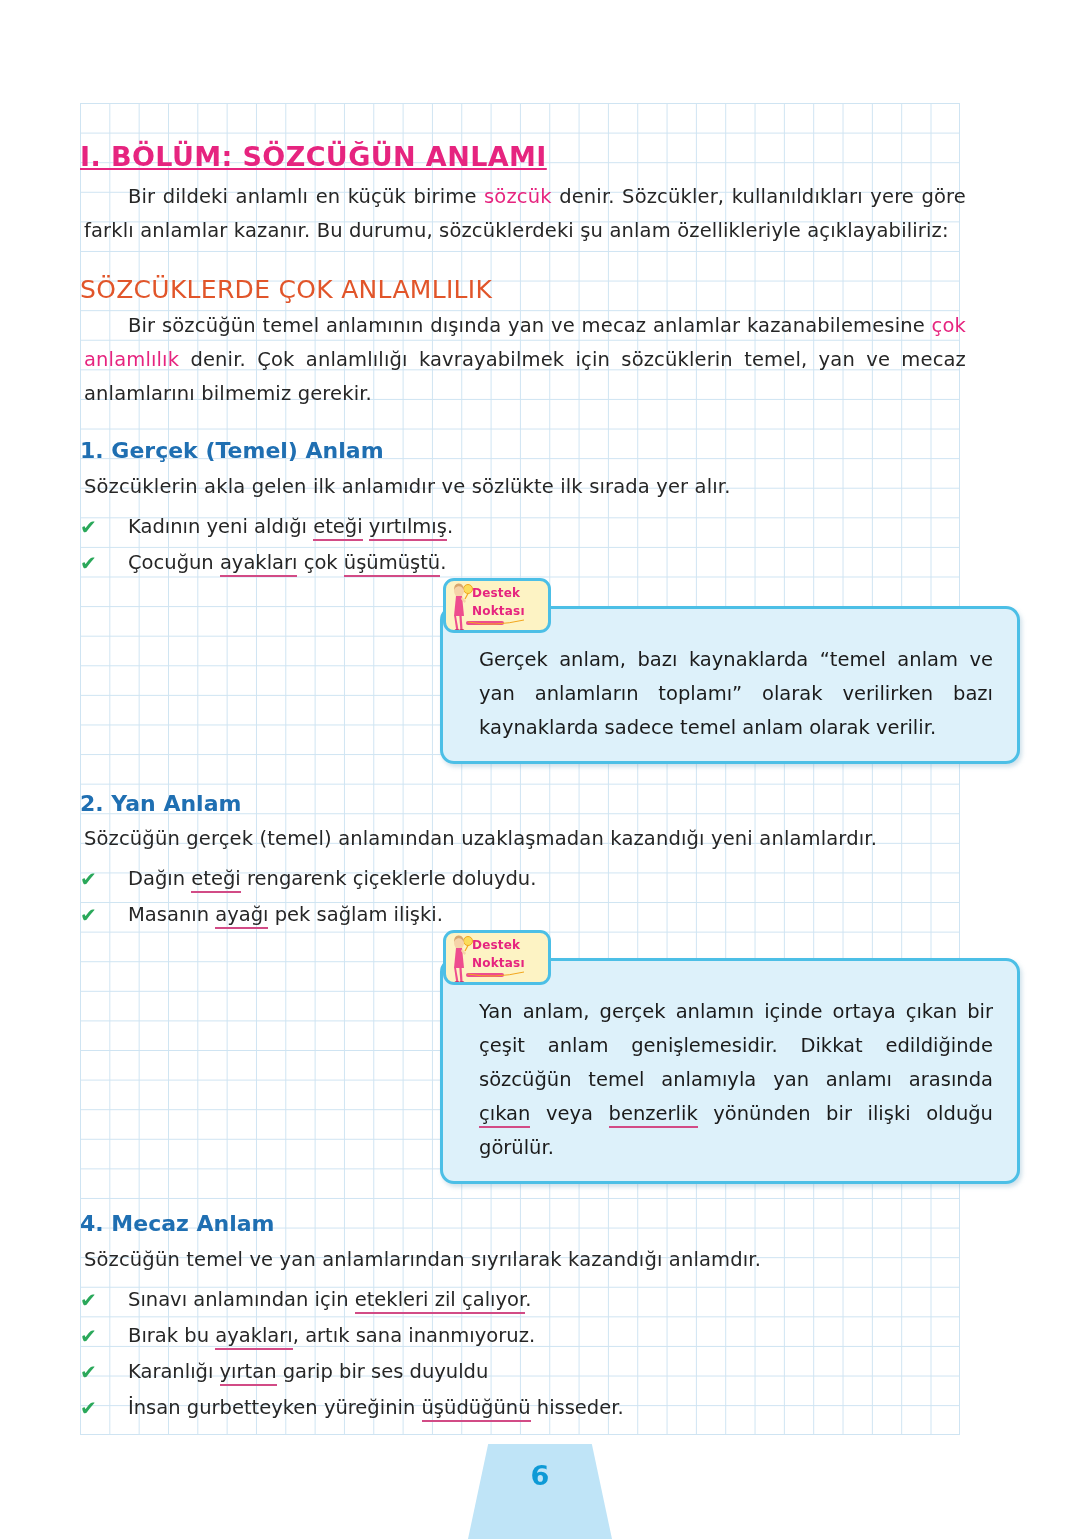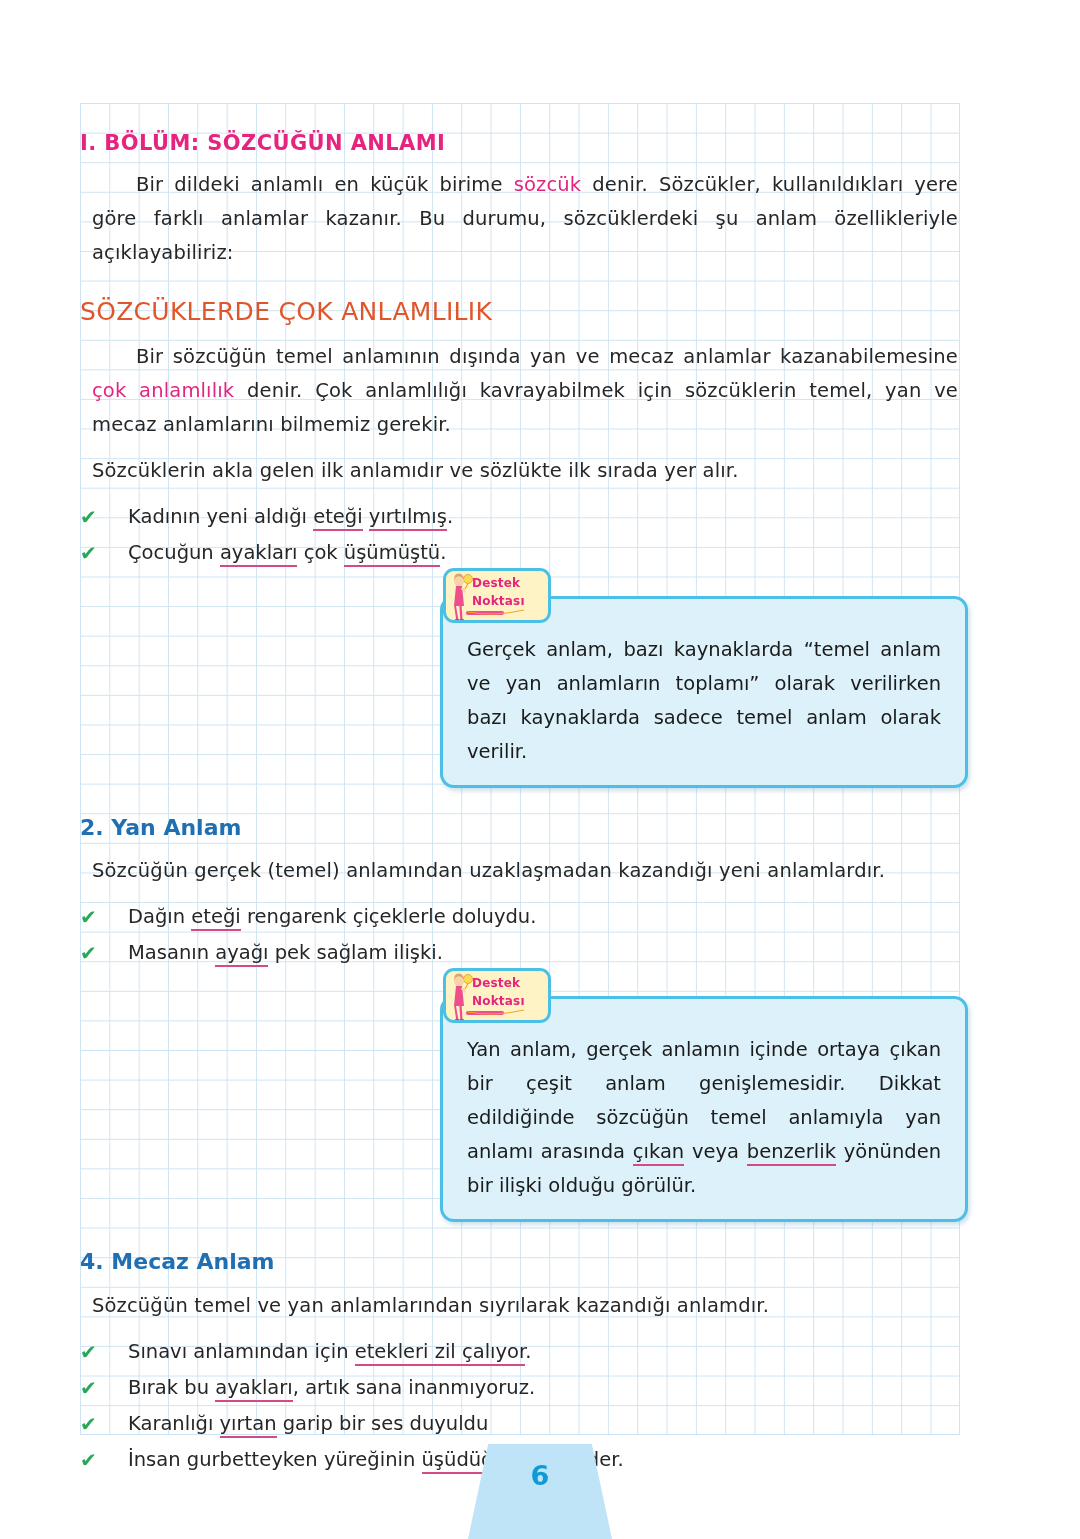--- a/index.html
+++ b/index.html
@@ -41,26 +41,27 @@
 
   .content {
     position: absolute;
     left: 80px;
     top: 130px;
     width: 890px;
   }
 
   
   .h-main {
-    font-size: 21px;
+    font-size: 27px;
     font-weight: bold;
     letter-spacing: 0.4px;
     color: #e6247f;
-    margin: 0 0 6px 0;
+    margin: 10px 0 6px 0;
     line-height: 1.25;
+    text-decoration: underline;
   }
   .h-section {
     font-size: 25px;
     font-weight: normal;
     letter-spacing: 0.3px;
     color: #e1552a;
     margin: 26px 0 4px 0;
     line-height: 1.25;
   }
   .h-sub {
@@ -68,21 +69,21 @@
     font-weight: bold;
     color: #1f6fb2;
     margin: 26px 0 2px 0;
     line-height: 1.3;
   }
 
   p.body {
     font-size: 19.5px;
     color: #262626;
     line-height: 34px;
-    margin: 12px;
+    margin: 4px;
     letter-spacing: 0.15px;
   }
   p.justified {
     text-align: justify;
     text-align-last: left;
   }
   p.indent { text-indent: 44px; }
 
   .kw-pink { color: #e6247f; }
 
@@ -120,23 +121,23 @@
   
   .callout-wrap {
     position: relative;
     margin: 26px 0 0 360px;
     width: 528px;
   }
   .callout-box {
     border: 3px solid #4cbfe6;
     border-radius: 14px;
     background: #ddf1fa;
-    padding: 34px 24px 16px 24px;
+    padding: 34px 24px 16px 36px;
     box-sizing: border-box;
-    width: 528px;
+    width: 580px;
     box-shadow: 2px 3px 4px rgba(120,170,195,0.35);
   }
   .callout-box p {
     margin: 0;
     font-size: 19.5px;
     line-height: 34px;
     color: #1b1b1b;
     text-align: justify;
     text-align-last: left;
   }
@@ -215,20 +216,21 @@
   <div class="content">
 
     <h1 class="h-main">I. BÖLÜM: SÖZCÜĞÜN ANLAMI</h1>
 
     <p class="body justified indent"><span>Bir dildeki anlamlı en küçük birime </span><span class="kw-pink">sözcük</span><span> denir. Sözcükler, kullanıldıkları yere göre farklı anlamlar kazanır. Bu durumu, sözcüklerdeki şu anlam özellikleriyle açıklayabiliriz:</span></p>
 
     <h2 class="h-section">SÖZCÜKLERDE ÇOK ANLAMLILIK</h2>
 
     <p class="body justified indent"><span>Bir sözcüğün temel anlamının dışında yan ve mecaz anlamlar kazanabilemesine </span><span class="kw-pink">çok anlamlılık</span><span> denir. Çok anlamlılığı kavrayabilmek için sözcüklerin temel, yan ve mecaz anlamlarını bilmemiz gerekir.</span></p>
 
+    <h3 class="h-sub">1. Gerçek (Temel) Anlam</h3>
     <p class="body">Sözcüklerin akla gelen ilk anlamıdır ve sözlükte ilk sırada yer alır.</p>
     <ul class="checks">
       <li>
         <span class="check-icon">✔</span>
         <span class="li-text"><span>Kadının yeni aldığı </span><span class="u-pink">eteği</span><span> </span><span class="u-pink">yırtılmış</span><span>.</span></span>
       </li>
       <li>
         <span class="check-icon">✔</span>
         <span class="li-text"><span>Çocuğun </span><span class="u-pink">ayakları</span><span> çok </span><span class="u-pink">üşümüştü</span><span>.</span></span>
       </li>

